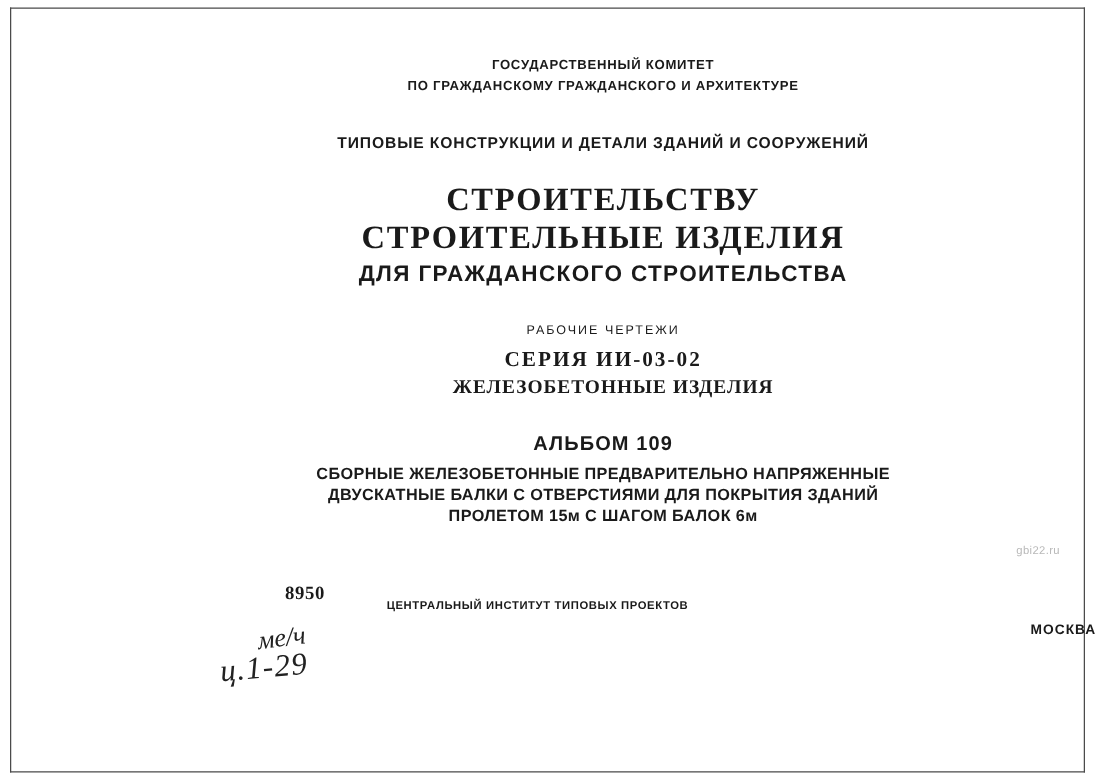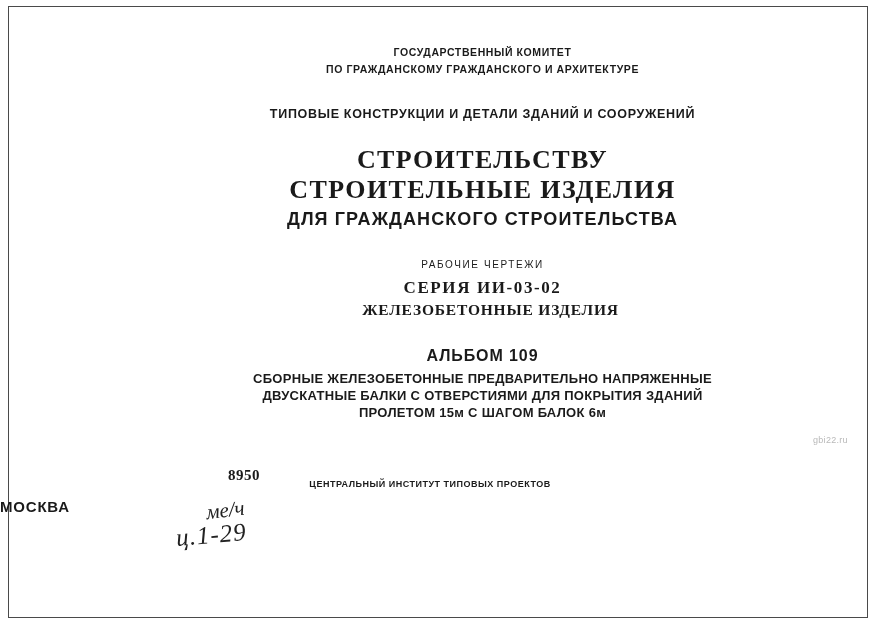--- a/index.html
+++ b/index.html
@@ -146,22 +146,22 @@
     text-align: center;
     font-size: 9px;
     font-weight: bold;
     letter-spacing: 0.5px;
   }
   .city {
     position: absolute;
     left: 0;
     top: 498px;
     width: 877px;
-    text-align: left;
-    font-size: 15px;
+    text-align: right;
+    font-size: 11px;
     font-weight: bold;
     letter-spacing: 0.8px;
   }
 
   .stamp-number {
     position: absolute;
     left: 228px;
     top: 467px;
     font-family: "Liberation Serif", serif;
     font-size: 15px;

